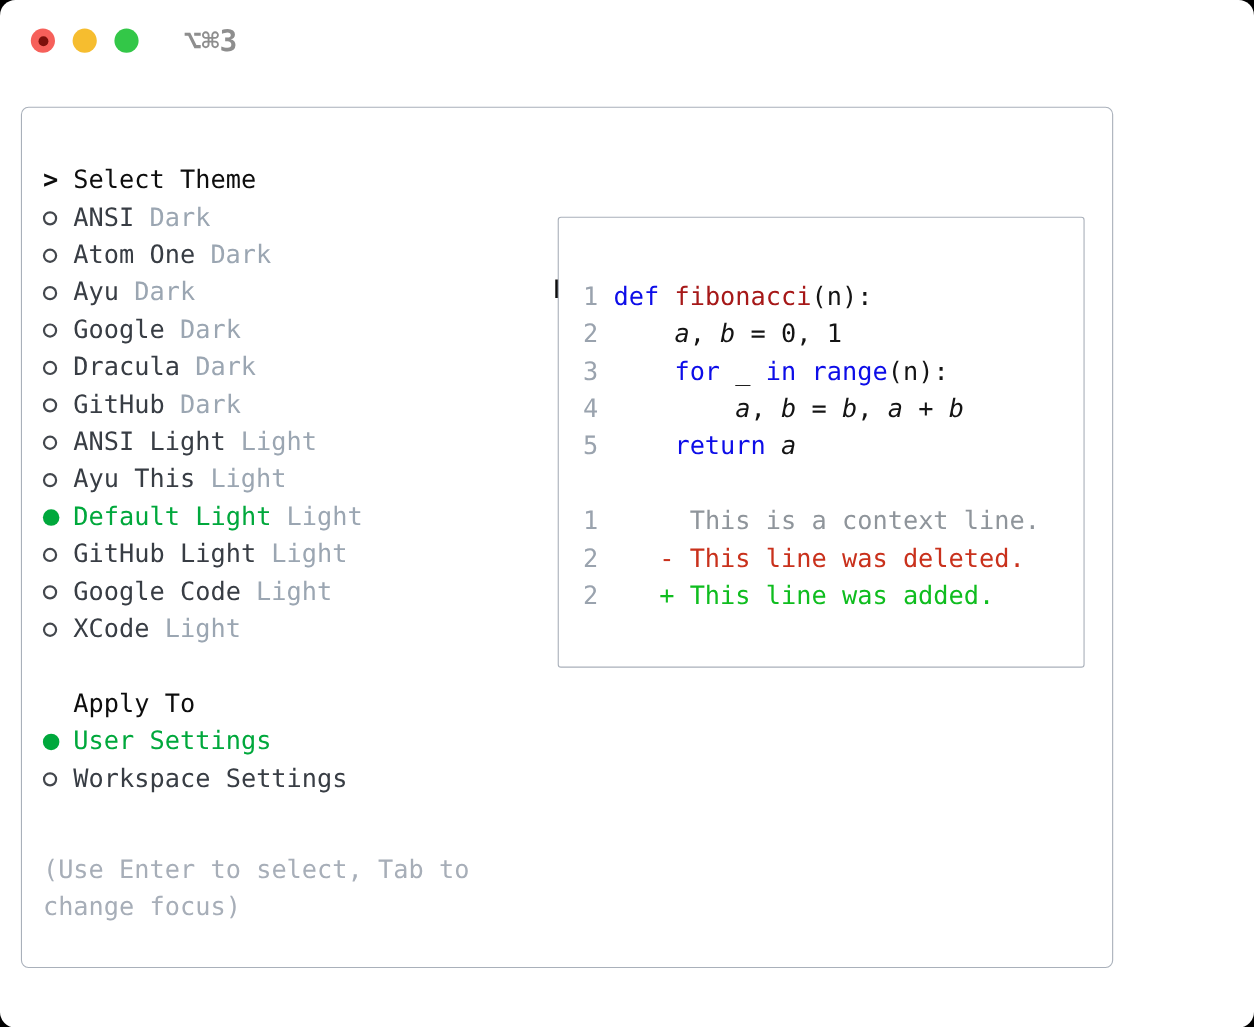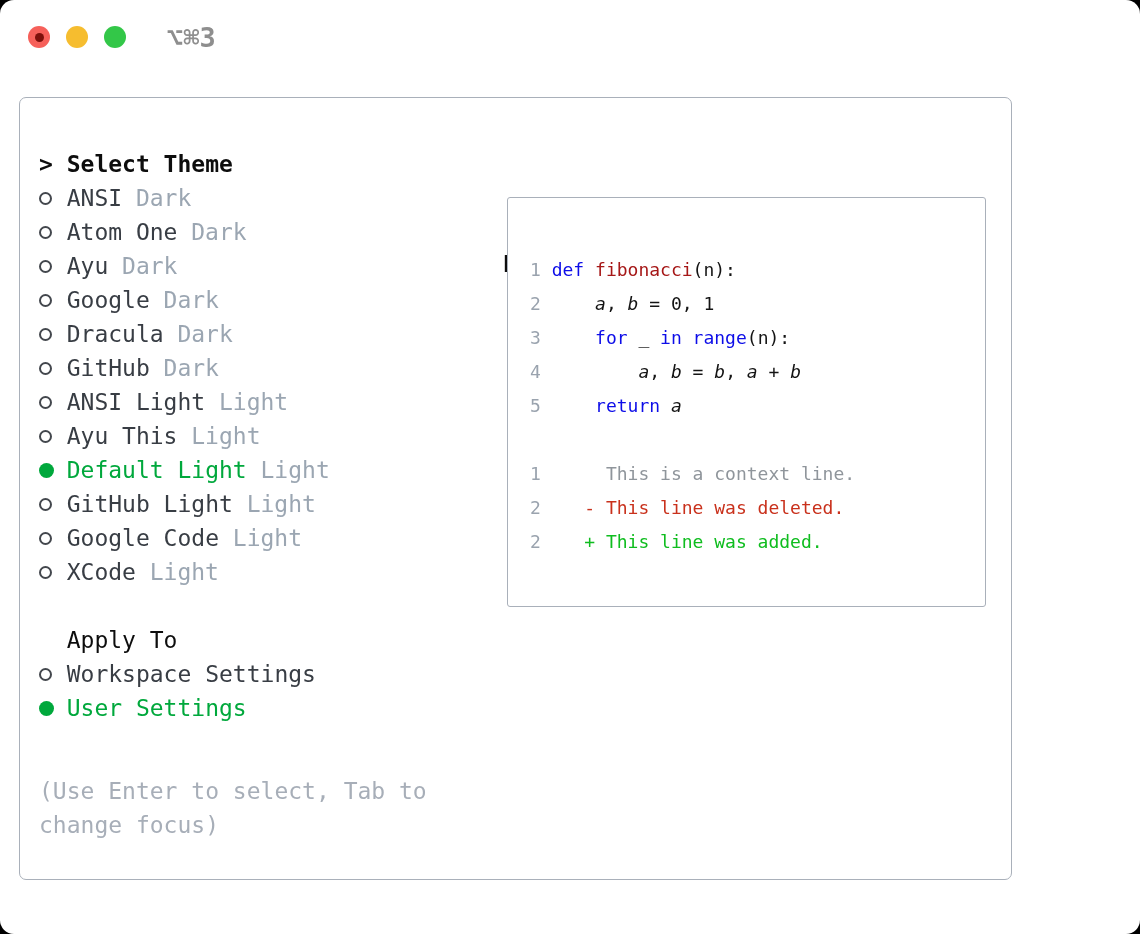--- a/index.html
+++ b/index.html
@@ -32,33 +32,33 @@
     border:1.5px solid var(--border_gray);border-radius:7px;background:#fff;}
 
   
   .left-col{position:absolute;left:19px;top:49px;width:450px;
     font-size:23px;line-height:34px;color:var(--text_dark);}
   .row{display:flex;align-items:center;height:34px;cursor:default;}
   .marker{width:27.7px;flex:0 0 27.7px;display:flex;align-items:center;}
   .caret{font-weight:bold;color:var(--heading_black);}
   .ring{width:13px;height:13px;border:2px solid #43474d;border-radius:50%;}
   .ring.on{width:15px;height:15px;border:none;background:var(--ui_green);}
-  .hdr{font-weight:bold;color:var(--heading_black);}
+  .hdr{font-weight:normal;color:var(--heading_black);}
   .nm{color:var(--text_dark);}
   .row.sel .nm{color:var(--ui_green);}
   .tag{color:var(--muted_gray);margin-left:13.8px;}
   .spacer{height:34px;}
   .hint{margin-top:15px;width:430px;color:var(--hint_gray);line-height:34px;}
 
   
   .preview-title{position:absolute;left:483px;top:149px;height:34px;line-height:34px;
     font-size:23px;font-weight:bold;color:var(--heading_black);}
   .preview-box{position:absolute;left:487px;top:99px;width:479px;height:410px;
     border:1.5px solid var(--border_gray);border-radius:3px;background:#fff;overflow:hidden;}
-  .code{position:absolute;left:22px;top:55px;font-size:18px;line-height:34px;}
+  .code{position:absolute;left:22px;top:55px;font-size:23px;line-height:34px;}
   .cl{height:34px;white-space:pre;color:#141414;}
   .cl .num{color:var(--line_number_gray);}
   .cl .kw{color:var(--keyword_blue);}
   .cl .fn{color:var(--function_red);}
   .cl .pl{color:#141414;}
   .cl .var{color:#141414;font-style:italic;}
   .cl .ctx{color:var(--context_gray);}
   .cl .del{color:var(--diff_red);}
   .cl .add{color:var(--diff_green);}
 </style>
@@ -174,31 +174,31 @@
         </div>
 
       <div class="spacer"></div>
 
       <div class="row">
         <span class="marker"></span>
         <span style="color:var(--heading_black)">Apply To</span>
       </div>
 
       <div id="apply-list">
+          <div class="row sel">
+            <span class="marker">
+              <span class="ring on"></span>
+            </span>
+            <span class="nm">User Settings</span>
+          </div>
           <div class="row">
             <span class="marker">
               <span class="ring"></span>
             </span>
             <span class="nm">Workspace Settings</span>
-          </div>
-          <div class="row sel">
-            <span class="marker">
-              <span class="ring on"></span>
-            </span>
-            <span class="nm">User Settings</span>
           </div>
         </div>
 
       <div class="spacer"></div>
 
       <div class="hint">(Use Enter to select, Tab to change focus)</div>
     </div>
 
     <div class="preview-title">Preview</div>
 

